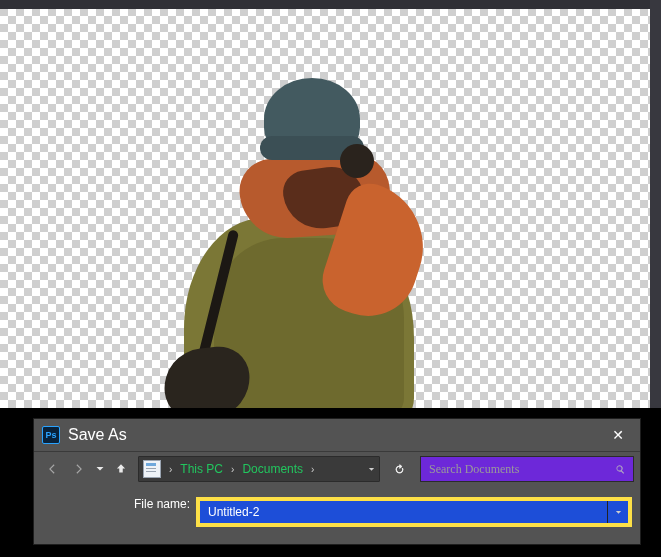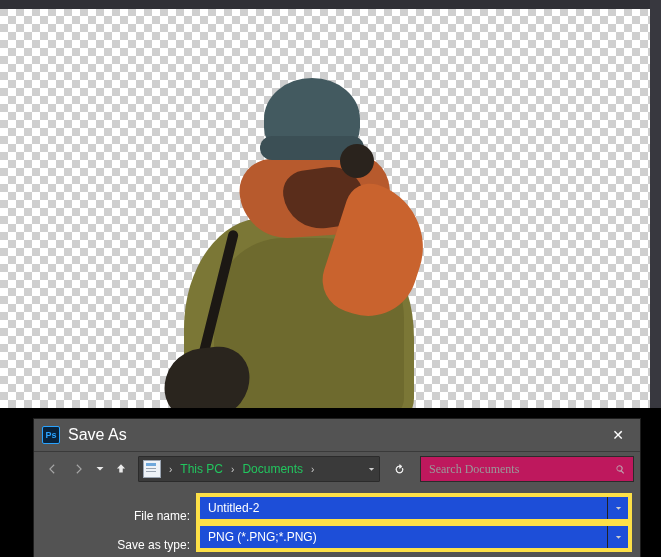--- a/index.html
+++ b/index.html
@@ -47,27 +47,27 @@
 .addressbar{flex:1;display:flex;align-items:center;height:24px;background:#3a3a3a;border:1px solid #2b2b2b;border-radius:1px;margin-right:4px;min-width:0}
 .addr-icon{width:16px;height:16px;margin:0 4px;background:#eef2f7;border:1px solid #9aa4b1;position:relative}
 .addr-icon::before{content:"";position:absolute;left:2px;top:2px;width:10px;height:10px;background:linear-gradient(#6fa8dc,#6fa8dc) 0 0/100% 3px no-repeat,linear-gradient(#9aa4b1,#9aa4b1) 0 5px/100% 1px no-repeat,linear-gradient(#9aa4b1,#9aa4b1) 0 8px/100% 1px no-repeat}
 .crumb{padding:0 4px;color:#22c55e}
 .chev{color:#cfcfcf;padding:0 4px;font-size:10px}
 .addr-spacer{flex:1}
 .addr-drop{width:16px;display:flex;align-items:center;justify-content:center;color:#cfcfcf;font-size:9px}
 .refresh{width:24px;height:24px;display:flex;align-items:center;justify-content:center;color:#eaeaea;margin-right:6px}
 .refresh svg{width:13px;height:13px}
 
-.searchbox{width:200px;height:24px;background:#be185d;border:1px solid #2b2b2b;display:flex;align-items:center;padding:0 6px;color:#bdbdbd}
+.searchbox{width:200px;height:24px;background:#6d28d9;border:1px solid #2b2b2b;display:flex;align-items:center;padding:0 6px;color:#bdbdbd}
 .searchbox input{flex:1;background:transparent;border:0;color:#bdbdbd;font:12px "Segoe UI";outline:none}
 .searchbox input::placeholder{color:#9a9a9a}
 .searchbox svg{width:13px;height:13px;opacity:.85}
 
 .body{padding:8px 0 18px 0;background:#535353}
-.row{display:flex;align-items:flex-end;height:26px;margin:3px 0;padding:0 8px}
+.row{display:flex;align-items:flex-start;height:26px;margin:3px 0;padding:0 8px}
 .row label{width:148px;text-align:right;color:#fff;padding-right:6px}
 .combo{flex:1;height:22px;background:#1d4ed8;border:4px solid #fde047;display:flex;align-items:center;color:#fff}
 .combo .val{flex:1;padding:0 8px;white-space:nowrap;overflow:hidden;text-overflow:ellipsis}
 .combo .drop{width:20px;height:100%;display:flex;align-items:center;justify-content:center;color:#cfcfcf;font-size:9px;border-left:1px solid #222}
 </style>
 </head>
 <body>
 
 <div class="stage">
 
@@ -154,27 +154,16 @@
         <label>File name:</label>
         <div class="combo">
           <div class="val">Untitled-2</div>
           <div class="drop">
             <svg viewBox="0 0 24 24" width="9" height="9">
                 <path fill="currentColor" d="M5 8l7 7 7-7z"></path>
               </svg>
           </div>
         </div>
       </div>
-      <div class="row">
-        <label>Save as type:</label>
-        <div class="combo">
-          <div class="val">PNG (*.PNG;*.PNG)</div>
-          <div class="drop">
-            <svg viewBox="0 0 24 24" width="9" height="9">
-                <path fill="currentColor" d="M5 8l7 7 7-7z"></path>
-              </svg>
-          </div>
-        </div>
-      </div>
     </div>
   </div>
 
 </div>
 
 </body></html>

